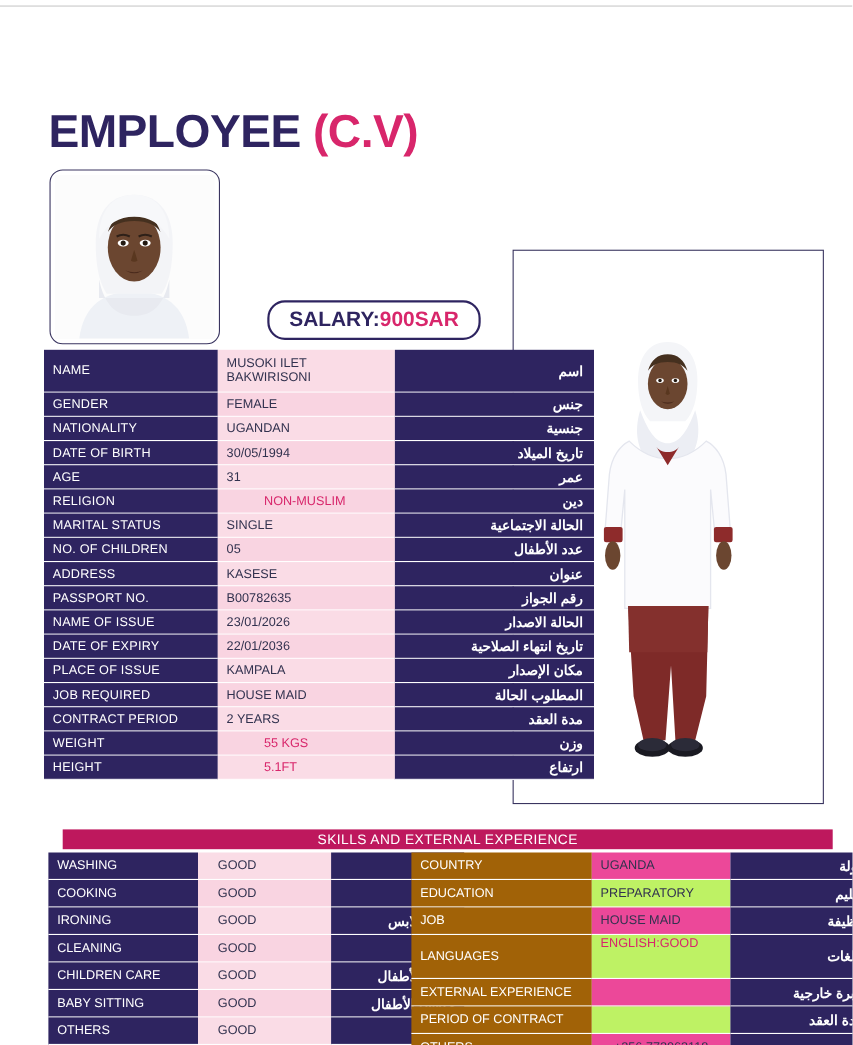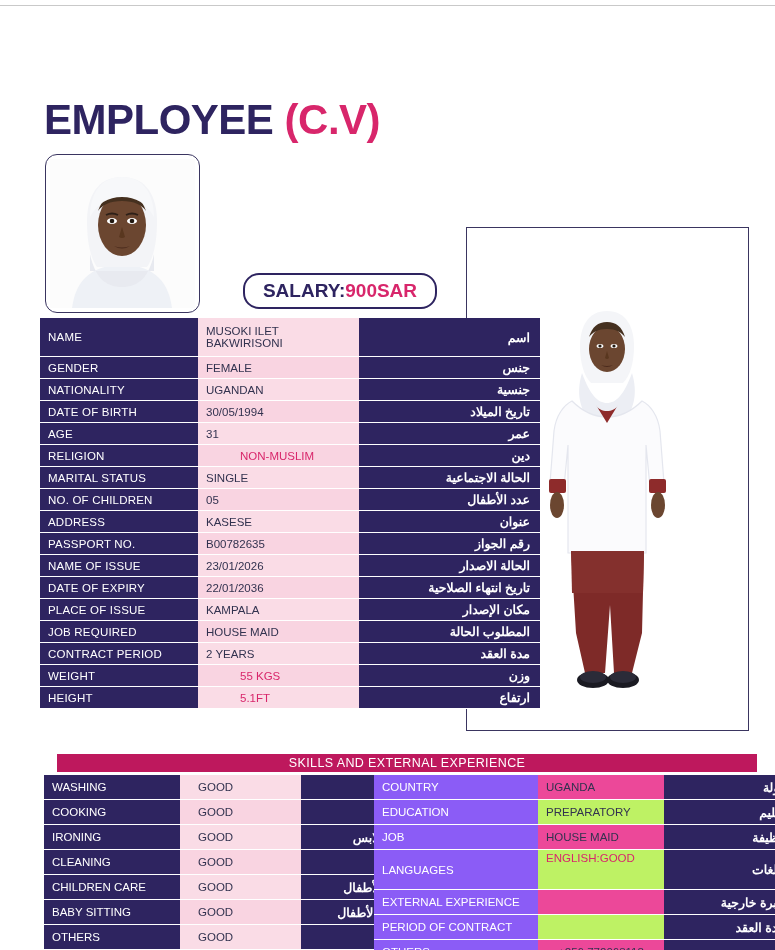--- a/index.html
+++ b/index.html
@@ -170,21 +170,21 @@
     border-bottom: 1.5px solid #ffffff;
   }
   .skills-left td.lbl { width: 120px; background: #2e2460; color: #fff; }
   .skills-left td.val { width: 95px; background: #fadce6; color: #32324f; padding-left: 18px; }
   .skills-left tr.alt td.val { background: #f9d4e1; }
   .skills-left td.ar {
     width: 105px; background: #2e2460; color: #fff;
     text-align: right; direction: rtl; font-size: 12.5px; font-weight: bold;
   }
 
-  .skills-right td.lbl { width: 148px; background: #8b5cf6; color: #fff; }
+  .skills-right td.lbl { width: 148px; background: #a16207; color: #fff; }
   .skills-right td.val { width: 110px; background: #ec4899; color: #32324f; }
   .skills-right tr.alt td.val { background: #bef264; }
   .skills-right td.val.hl { color: #d8266b; }
   .skills-right td.ar {
     width: 113px; background: #2e2460; color: #fff;
     text-align: right; direction: rtl; font-size: 12.5px; font-weight: bold;
   }
   .skills-right tr.tall td { height: 37px; }
   .skills-right td.val.top { vertical-align: top; padding-top: 2px; }
   .skills-right td.val.center-phone { text-align: center; }

